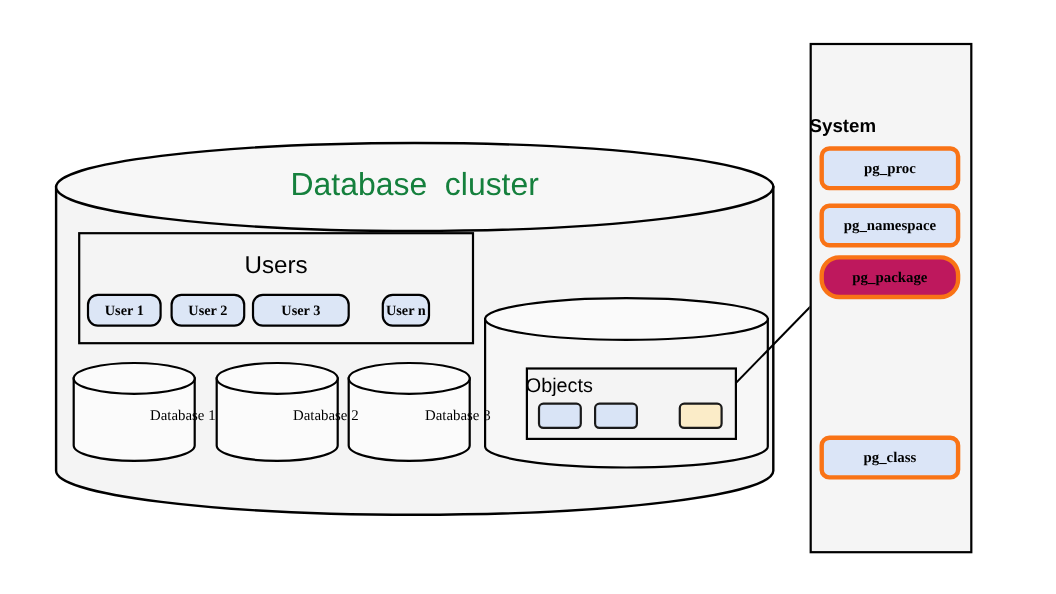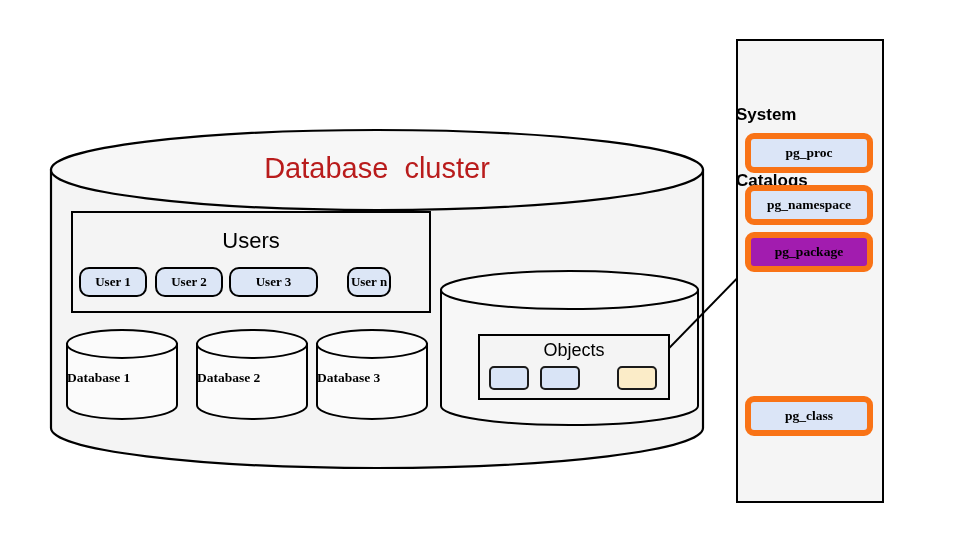--- a/index.html
+++ b/index.html
@@ -12,78 +12,78 @@
 
   svg.layer{position:absolute;left:0;top:0;width:960px;height:540px;pointer-events:none;}
 
   
   .lbl{position:absolute;white-space:pre;}
   .sans{font-family:"Liberation Sans", sans-serif;}
 
   
   #cluster-title{
     left:51px;top:152px;width:652px;text-align:center;
-    font-size:29px;color:#b91c1c;letter-spacing:0px;
+    font-size:29px;color:#15803d;letter-spacing:0px;
   }
 
   
   #users-box{
     position:absolute;left:71px;top:211px;width:360px;height:102px;
     border:2px solid #000;background:#f4f4f4;box-sizing:border-box;
   }
   #users-title{
     left:71px;top:228px;width:360px;text-align:center;
     font-size:22px;color:#000000;
   }
   .user-chip{
     position:absolute;top:267px;height:30px;
     border:2px solid #000;border-radius:10px;background:#dce6f6;
     box-sizing:border-box;display:flex;align-items:center;justify-content:center;
     font-family:"Liberation Serif", serif;font-weight:bold;font-size:13px;color:#000;
   }
 
   
   .db-label{
-    position:absolute;top:370px;width:129px;text-align:left;
-    font-family:"Liberation Serif", serif;font-weight:bold;font-size:13.5px;color:#000;
+    position:absolute;top:370px;width:129px;text-align:right;
+    font-family:"Liberation Serif", serif;font-weight:normal;font-size:13.5px;color:#000;
   }
 
   
   #objects-box{
     position:absolute;left:478px;top:334px;width:192px;height:66px;
     border:2px solid #000;background:#f4f4f4;box-sizing:border-box;
   }
   #objects-title{
-    left:478px;top:340px;width:192px;text-align:center;
+    left:478px;top:340px;width:192px;text-align:left;
     font-size:18px;color:#000;
   }
   .obj-chip{
     position:absolute;top:366px;width:40px;height:24px;
     border:2px solid #1a1a1a;border-radius:5px;box-sizing:border-box;
   }
   .obj-blue{background:#d9e4f6;}
   .obj-yellow{background:#fbecc8;}
 
   
   #catalog-panel{
     position:absolute;left:736px;top:39px;width:148px;height:464px;
     border:2.5px solid #000;background:#f5f5f5;box-sizing:border-box;
   }
   #catalog-heading{
     left:736px;top:60px;width:148px;text-align:left;
     font-size:17px;font-weight:bold;color:#000;line-height:22px;
   }
   .catalog-chip{
     position:absolute;left:745px;width:128px;height:40px;
-    border:6px solid #f97316;border-radius:9px;box-sizing:border-box;
+    border:4px solid #f97316;border-radius:9px;box-sizing:border-box;
     display:flex;align-items:center;justify-content:center;
     font-family:"Liberation Serif", serif;font-weight:bold;font-size:13.5px;color:#000;
   }
   .cat-blue{background:#dbe5f7;}
-  .cat-yellow{background:#a21caf;}
+  .cat-yellow{background:#be185d;border-radius:18px;}
 </style>
 </head>
 <body>
 
 <div id="canvas">
 
   <svg class="layer" viewBox="0 0 960 540">
     <defs>
       <marker id="arrowhead" markerWidth="9" markerHeight="9" refX="7.5" refY="3.2" orient="auto" markerUnits="strokeWidth">
         <path d="M0,0 L8,3.2 L0,6.4 L2,3.2 Z" fill="#000000"></path>
@@ -133,21 +133,20 @@
   <div id="objects-box"></div>
   <div class="lbl sans" id="objects-title">Objects</div>
 
   <div class="obj-chip obj-blue" style="left:489px;"></div>
   <div class="obj-chip obj-blue" style="left:540px;"></div>
   <div class="obj-chip obj-yellow" style="left:617px;"></div>
 
   <div id="catalog-panel"></div>
   <div class="lbl sans" id="catalog-heading">
     <div>System</div>
-    <div>Catalogs</div>
   </div>
 
   <div class="catalog-chip cat-blue" style="top:133px;">pg_proc</div>
   <div class="catalog-chip cat-blue" style="top:185px;">pg_namespace</div>
   <div class="catalog-chip cat-yellow" style="top:232px;">pg_package</div>
   <div class="catalog-chip cat-blue" style="top:396px;">pg_class</div>
 
 </div>
 
 </body></html>

